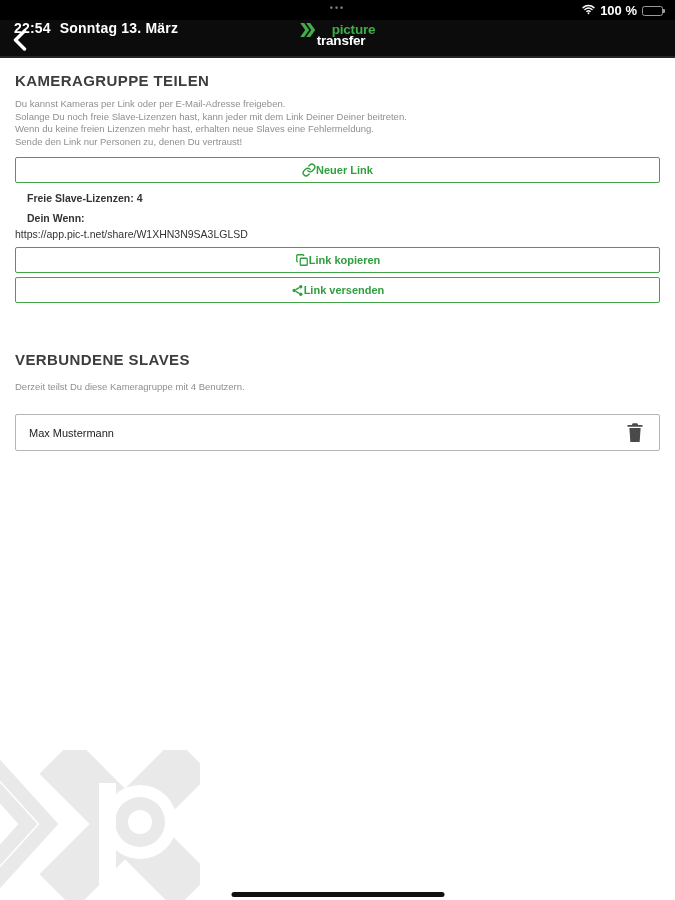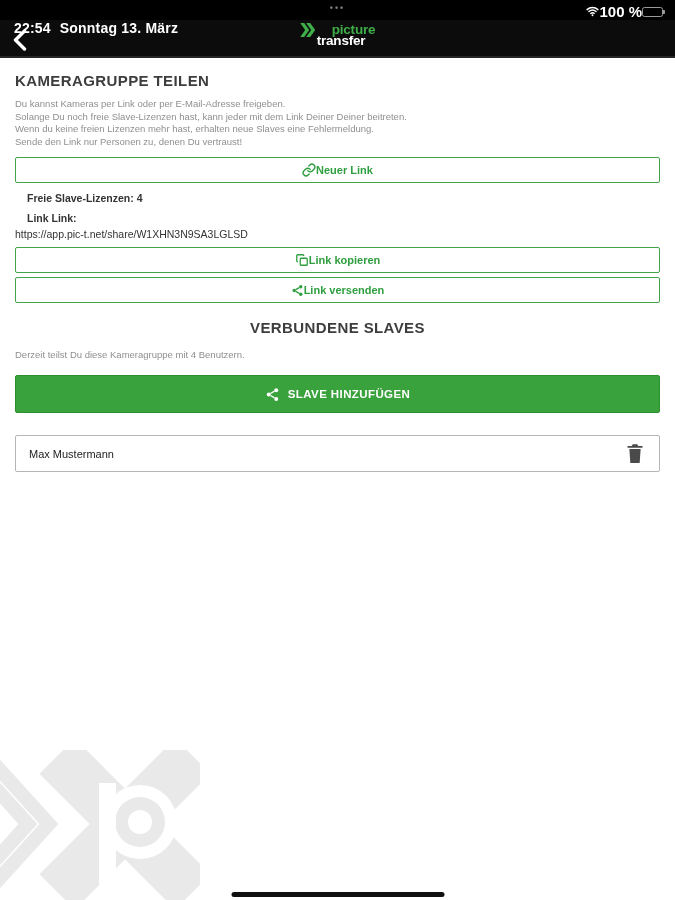--- a/index.html
+++ b/index.html
@@ -11,22 +11,22 @@
   }
   
   .status-bar {
     position:absolute; top:0; left:0; width:675px; height:20px;
     background:#000; color:#fff; z-index:30;
   }
   .sb-left { position:absolute; left:14px; top:20px; display:flex; gap:9px;
     font-size:14px; font-weight:bold; letter-spacing:.2px; }
   .sb-center { position:absolute; left:50%; top:3px; transform:translateX(-50%);
     color:#7d7d7d; font-size:9px; font-weight:bold; letter-spacing:2px; }
-  .sb-right { position:absolute; right:12px; top:3px; display:flex; align-items:center; 
-    font-size:15px; font-weight:bold; }
+  .sb-right { position:absolute; right:12px; top:3px; display:flex; align-items:center; gap:5px;
+    font-size:13px; font-weight:bold; }
   .battery { width:21px; height:10px; border:1px solid #9a9a9a; border-radius:2.5px;
     position:relative; padding:1px; }
   .battery-fill { height:100%; width:100%; background:#fff; border-radius:1px; }
   .battery-tip { position:absolute; right:-3px; top:2.5px; width:2px; height:4px;
     background:#9a9a9a; border-radius:0 1px 1px 0; }
   
   .nav-bar {
     position:absolute; top:20px; left:0; width:675px; height:38px;
     background:#0c0c0c; border-bottom:2px solid #262626; z-index:29;
   }
@@ -129,21 +129,21 @@
 
   <div class="btn-outline">
     <svg width="14" height="14" viewBox="0 0 24 24" fill="none" stroke="#2f9e3f" stroke-width="2.4" stroke-linecap="round" stroke-linejoin="round">
       <path d="M10 13a5 5 0 0 0 7.54.54l3-3a5 5 0 0 0-7.07-7.07l-1.72 1.71"></path>
       <path d="M14 11a5 5 0 0 0-7.54-.54l-3 3a5 5 0 0 0 7.07 7.07l1.71-1.71"></path>
     </svg>
     <span>Neuer Link</span>
   </div>
 
   <div class="label-strong">Freie Slave-Lizenzen: 4</div>
-  <div class="label-strong" style="margin-top:8px;">Link Link:</div>
+  <div class="label-strong" style="margin-top:8px;">Dein Wenn:</div>
   <div class="link-url">https://app.pic-t.net/share/W1XHN3N9SA3LGLSD</div>
 
   <div class="btn-outline after-url">
     <svg width="14" height="14" viewBox="0 0 24 24" fill="none" stroke="#2f9e3f" stroke-width="2.2" stroke-linejoin="round">
       <rect x="9" y="9" width="12" height="12" rx="1.5"></rect>
       <path d="M5 15H4.5A1.5 1.5 0 0 1 3 13.5v-9A1.5 1.5 0 0 1 4.5 3h9A1.5 1.5 0 0 1 15 4.5V5"></path>
     </svg>
     <span>Link kopieren</span>
   </div>
 
@@ -155,38 +155,24 @@
           <circle cx="18" cy="19" r="3.2"></circle>
         </g>
       <g stroke="#2f9e3f" stroke-width="2.2">
           <line x1="8.8" y1="10.4" x2="15.2" y2="6.7"></line>
           <line x1="8.8" y1="13.6" x2="15.2" y2="17.3"></line>
         </g>
     </svg>
     <span>Link versenden</span>
   </div>
 
-  <div class="section-title" style="margin-top:16px;text-align:center;">VERBUNDENE SLAVES</div>
+  <div class="section-title" style="margin-top:48px;">VERBUNDENE SLAVES</div>
 
   <div class="desc2">Derzeit teilst Du diese Kameragruppe mit 4 Benutzern.</div>
 
-  <div class="btn-filled">
-    <svg width="15" height="15" viewBox="0 0 24 24">
-      <g fill="#ffffff">
-          <circle cx="18" cy="5" r="3.2"></circle>
-          <circle cx="6" cy="12" r="3.2"></circle>
-          <circle cx="18" cy="19" r="3.2"></circle>
-        </g>
-      <g stroke="#ffffff" stroke-width="2.2">
-          <line x1="8.8" y1="10.4" x2="15.2" y2="6.7"></line>
-          <line x1="8.8" y1="13.6" x2="15.2" y2="17.3"></line>
-        </g>
-    </svg>
-    <span>SLAVE HINZUFÜGEN</span>
-  </div>
 
   <div class="slave-row">
     <span class="slave-name">Max Mustermann</span>
     <span class="trash-btn">
       <svg width="18" height="21" viewBox="0 0 24 27" fill="#4a4a4a">
         <path d="M9 1h6l1.2 2.4H22v2.4H2V3.4h5.8z"></path>
         <path d="M4.5 7.5h15L18.2 26H5.8z"></path>
       </svg>
     </span>
   </div>

